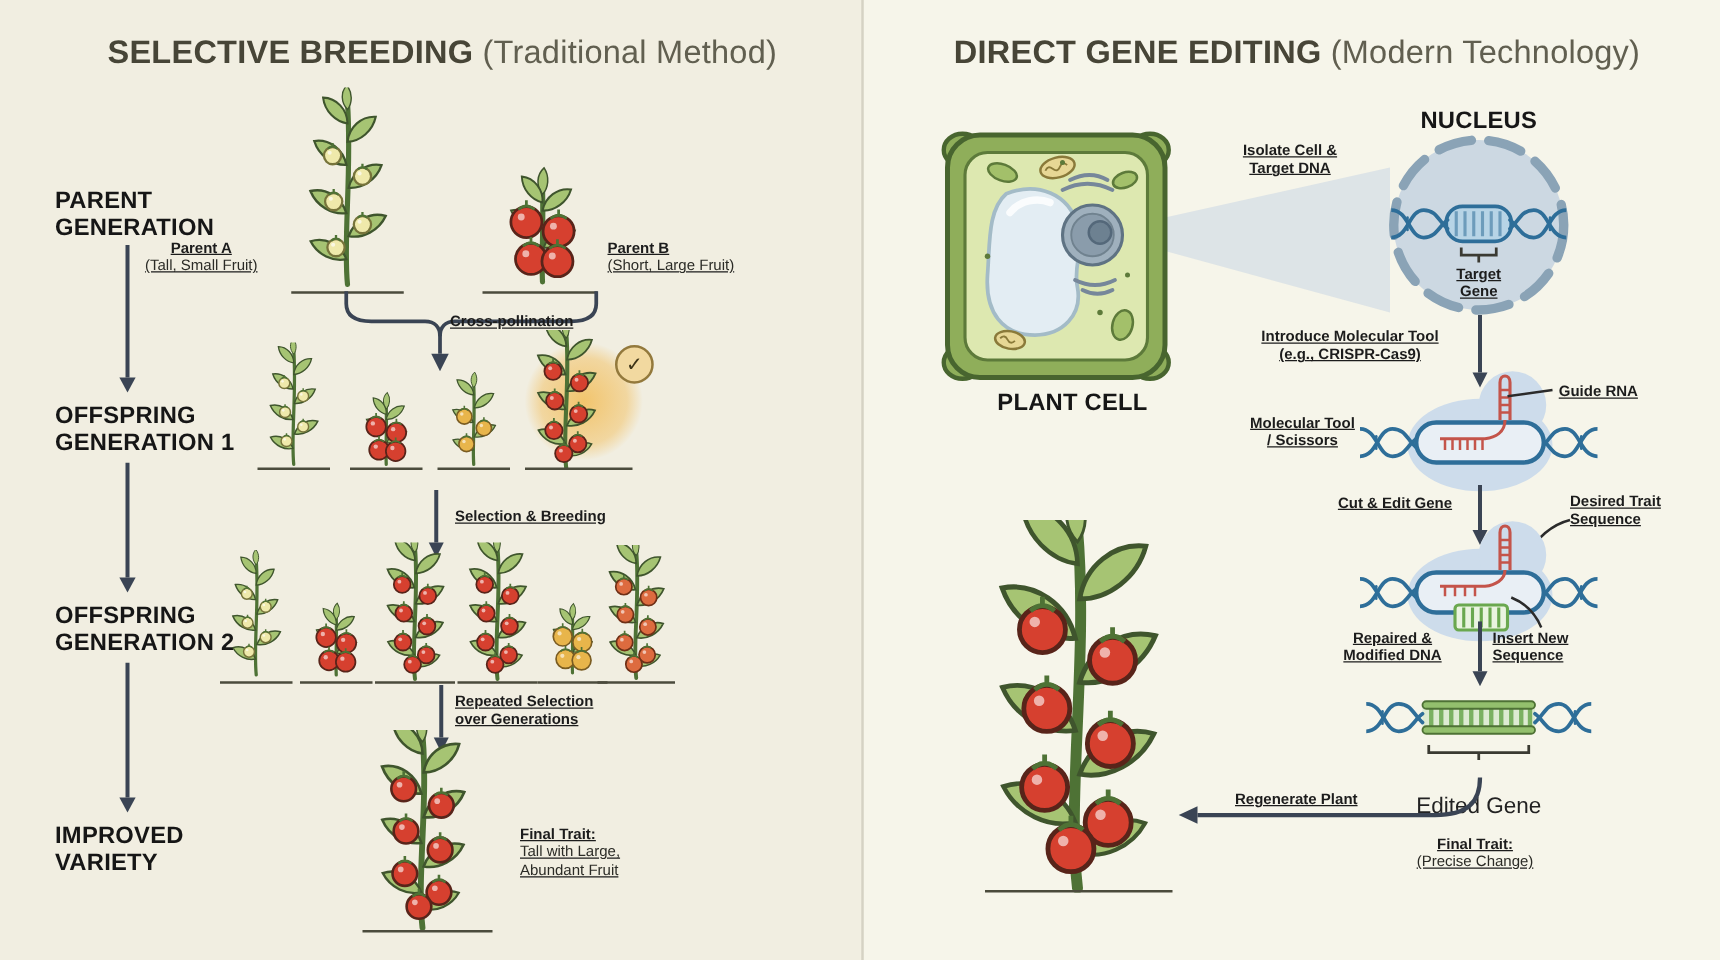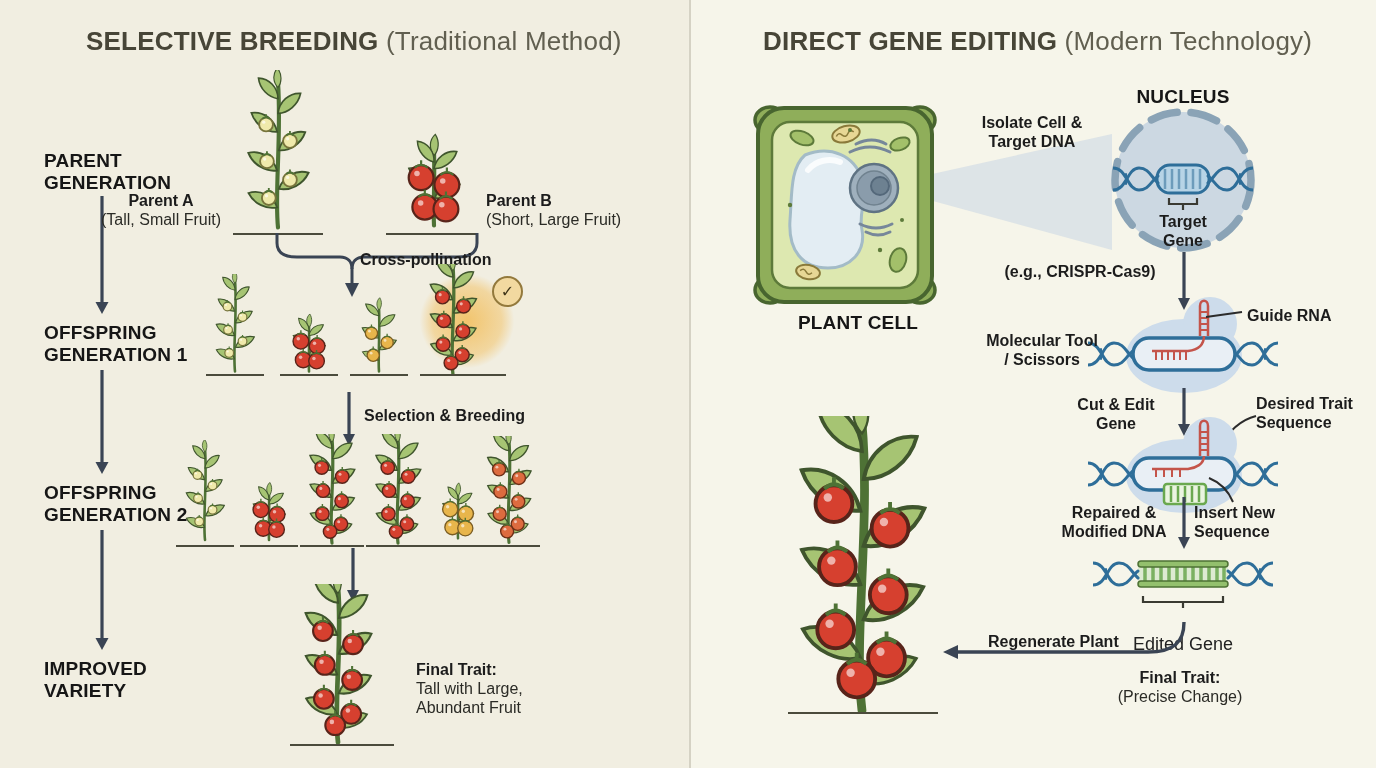--- a/index.html
+++ b/index.html
@@ -4,21 +4,21 @@
 <style>
   html,body{margin:0;padding:0;background:#e8e6da;}
   .canvas{position:relative;width:1376px;height:768px;overflow:hidden;
     font-family:"Liberation Sans","DejaVu Sans",sans-serif;
     background:linear-gradient(90deg,#f1eee1 0,#f1eee1 50%,#f6f5ea 50.2%,#f6f5ea 100%);}
   .abs{position:absolute;}
   .divider{left:689px;top:0;width:2px;height:768px;background:#d5d2c4;}
   .title{font-size:26px;font-weight:bold;color:#474537;white-space:nowrap;letter-spacing:.2px;}
   .title .lt{font-weight:normal;color:#615f50;}
   .lbl{font-weight:bold;color:#161616;font-size:19px;line-height:1.14;letter-spacing:.2px;}
-  .ann{font-size:16px;font-weight:bold;color:#1c1c1c;line-height:1.2;}
+  .ann{font-size:12px;font-weight:bold;color:#1c1c1c;line-height:1.2;text-decoration:underline;}
   .reg{font-weight:normal;color:#2b2b26;}
   .ctr{text-align:center;}
   .rgt{text-align:center;}
   .ground{border-top:2.5px solid #4b4b3c;height:0;}
   .glow{border-radius:50%;background:radial-gradient(closest-side,rgba(242,186,80,.8),rgba(242,186,80,.45) 55%,rgba(242,186,80,0) 75%);}
   .check{width:27px;height:27px;border-radius:50%;background:#f2d9a0;border:2px solid #93793c;
     display:flex;align-items:center;justify-content:center;font-size:16px;font-weight:bold;color:#3e3418;}
   svg{display:block;}
   .defs{position:absolute;width:0;height:0;overflow:hidden;}
 </style>
@@ -218,20 +218,24 @@
   <div class="abs ground" style="left:240px;top:545px;width:58px;"></div>
   <div class="abs ground" style="left:300px;top:545px;width:64px;"></div>
   <div class="abs ground" style="left:366px;top:545px;width:64px;"></div>
   <div class="abs ground" style="left:430px;top:545px;width:56px;"></div>
   <div class="abs ground" style="left:478px;top:545px;width:62px;"></div>
 
   <svg class="abs" style="left:345px;top:548px;" width="16" height="56">
       <line x1="8" y1="0" x2="8" y2="42" stroke="#3a4454" stroke-width="3.2"></line>
       <polygon points="2,42 14,42 8,54" fill="#3a4454"></polygon>
     </svg>
+  <div class="abs ann" style="left:364px;top:554px;">
+      <div>Repeated Selection</div>
+      <div>over Generations</div>
+    </div>
 
   <svg class="abs" style="left:288px;top:584px;" width="100" height="160" viewBox="0 0 100 170">
       <use href="#plantBig"></use>
     </svg>
   <div class="abs ground" style="left:290px;top:744px;width:104px;"></div>
   <div class="abs ann" style="left:416px;top:660px;">
       <div>Final Trait:</div>
       <div class="reg">Tall with Large,</div>
       <div class="reg">Abundant Fruit</div>
     </div>
@@ -307,20 +311,21 @@
     <use href="#hunit" transform="translate(0 1)"></use>
     <use href="#hunit" transform="translate(140 1) scale(-1 1)"></use>
     <path d="M56 42 V48 H84 V42 M70 48 V54" fill="none" stroke="#3a3a32" stroke-width="2.2"></path>
   </svg>
   <div class="abs ann ctr" style="left:1133px;top:212px;width:100px;">
       <div>Target</div>
       <div>Gene</div>
     </div>
 
   <div class="abs ann rgt" style="left:990px;top:262px;width:180px;">
+      <div>Introduce Molecular Tool</div>
       <div>(e.g., CRISPR-Cas9)</div>
     </div>
   <svg class="abs" style="left:1176px;top:252px;" width="16" height="60">
       <line x1="8" y1="0" x2="8" y2="46" stroke="#3a4454" stroke-width="3.2"></line>
       <polygon points="2,46 14,46 8,58" fill="#3a4454"></polygon>
     </svg>
 
   <svg class="abs" style="left:1088px;top:292px;" width="190" height="110" viewBox="0 0 190 110">
     <ellipse cx="96" cy="64" rx="58" ry="37" fill="#cddceb"></ellipse>
     <circle cx="122" cy="32" r="27" fill="#cddceb"></circle>

